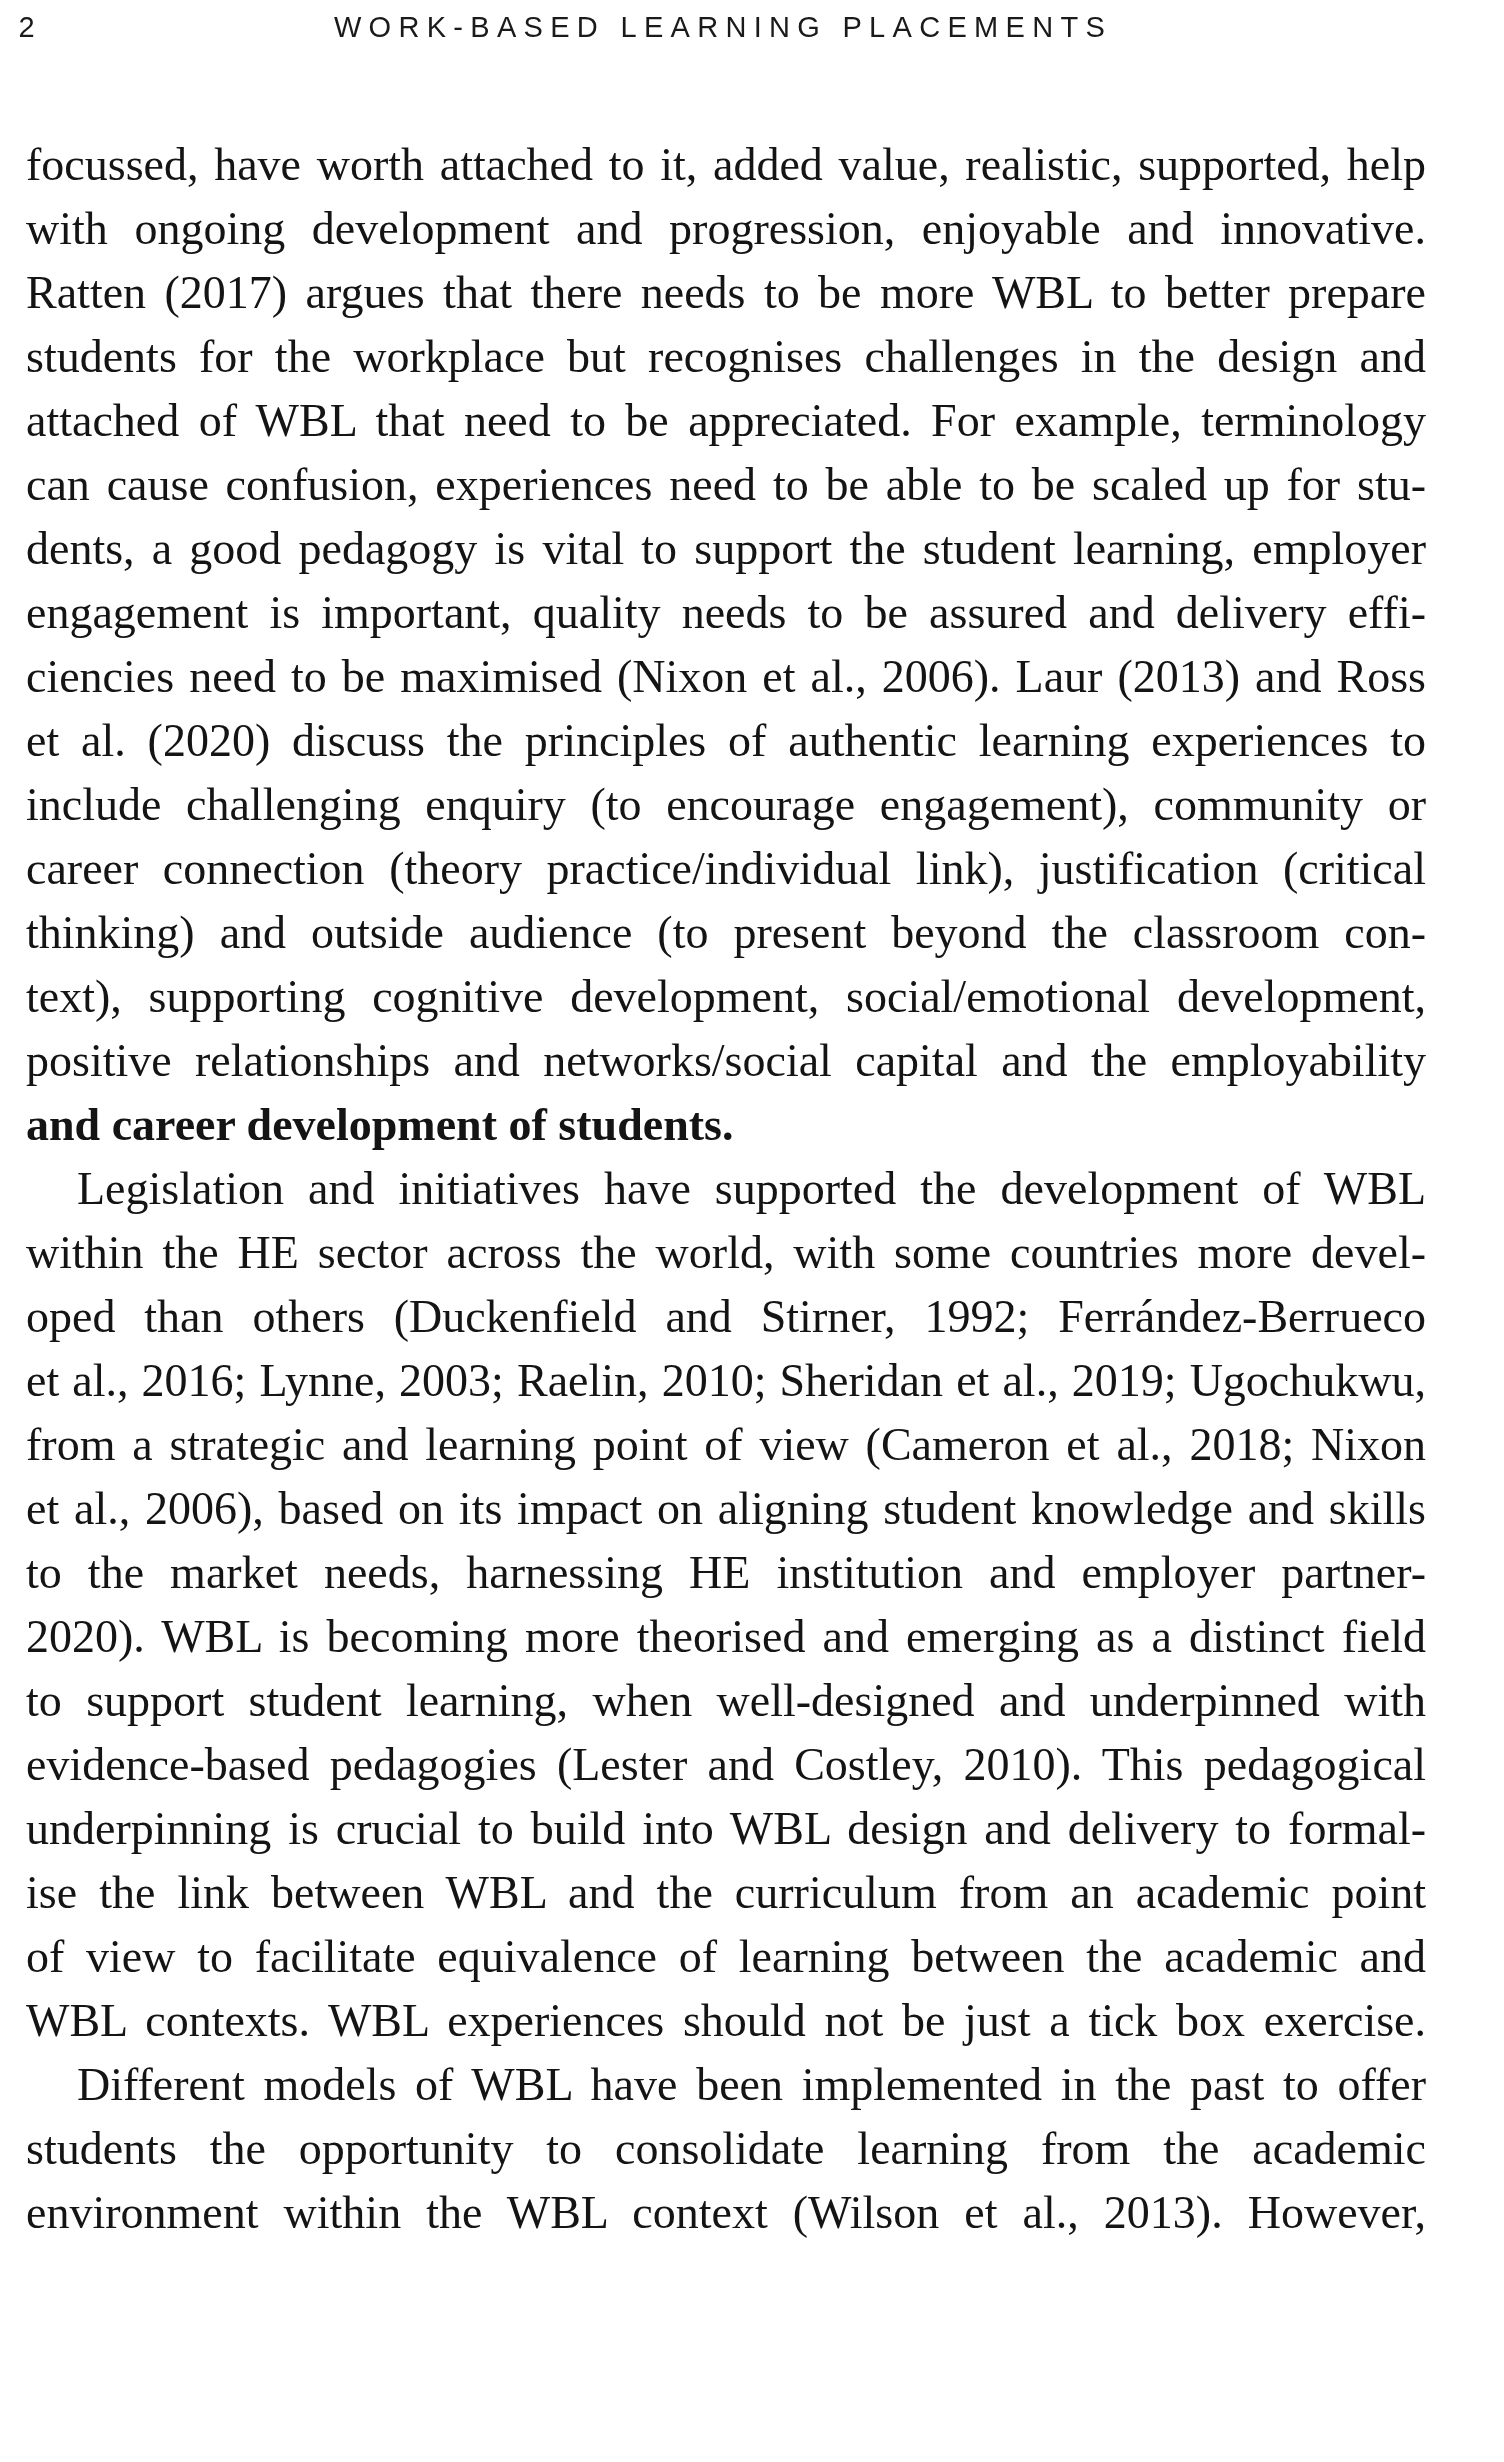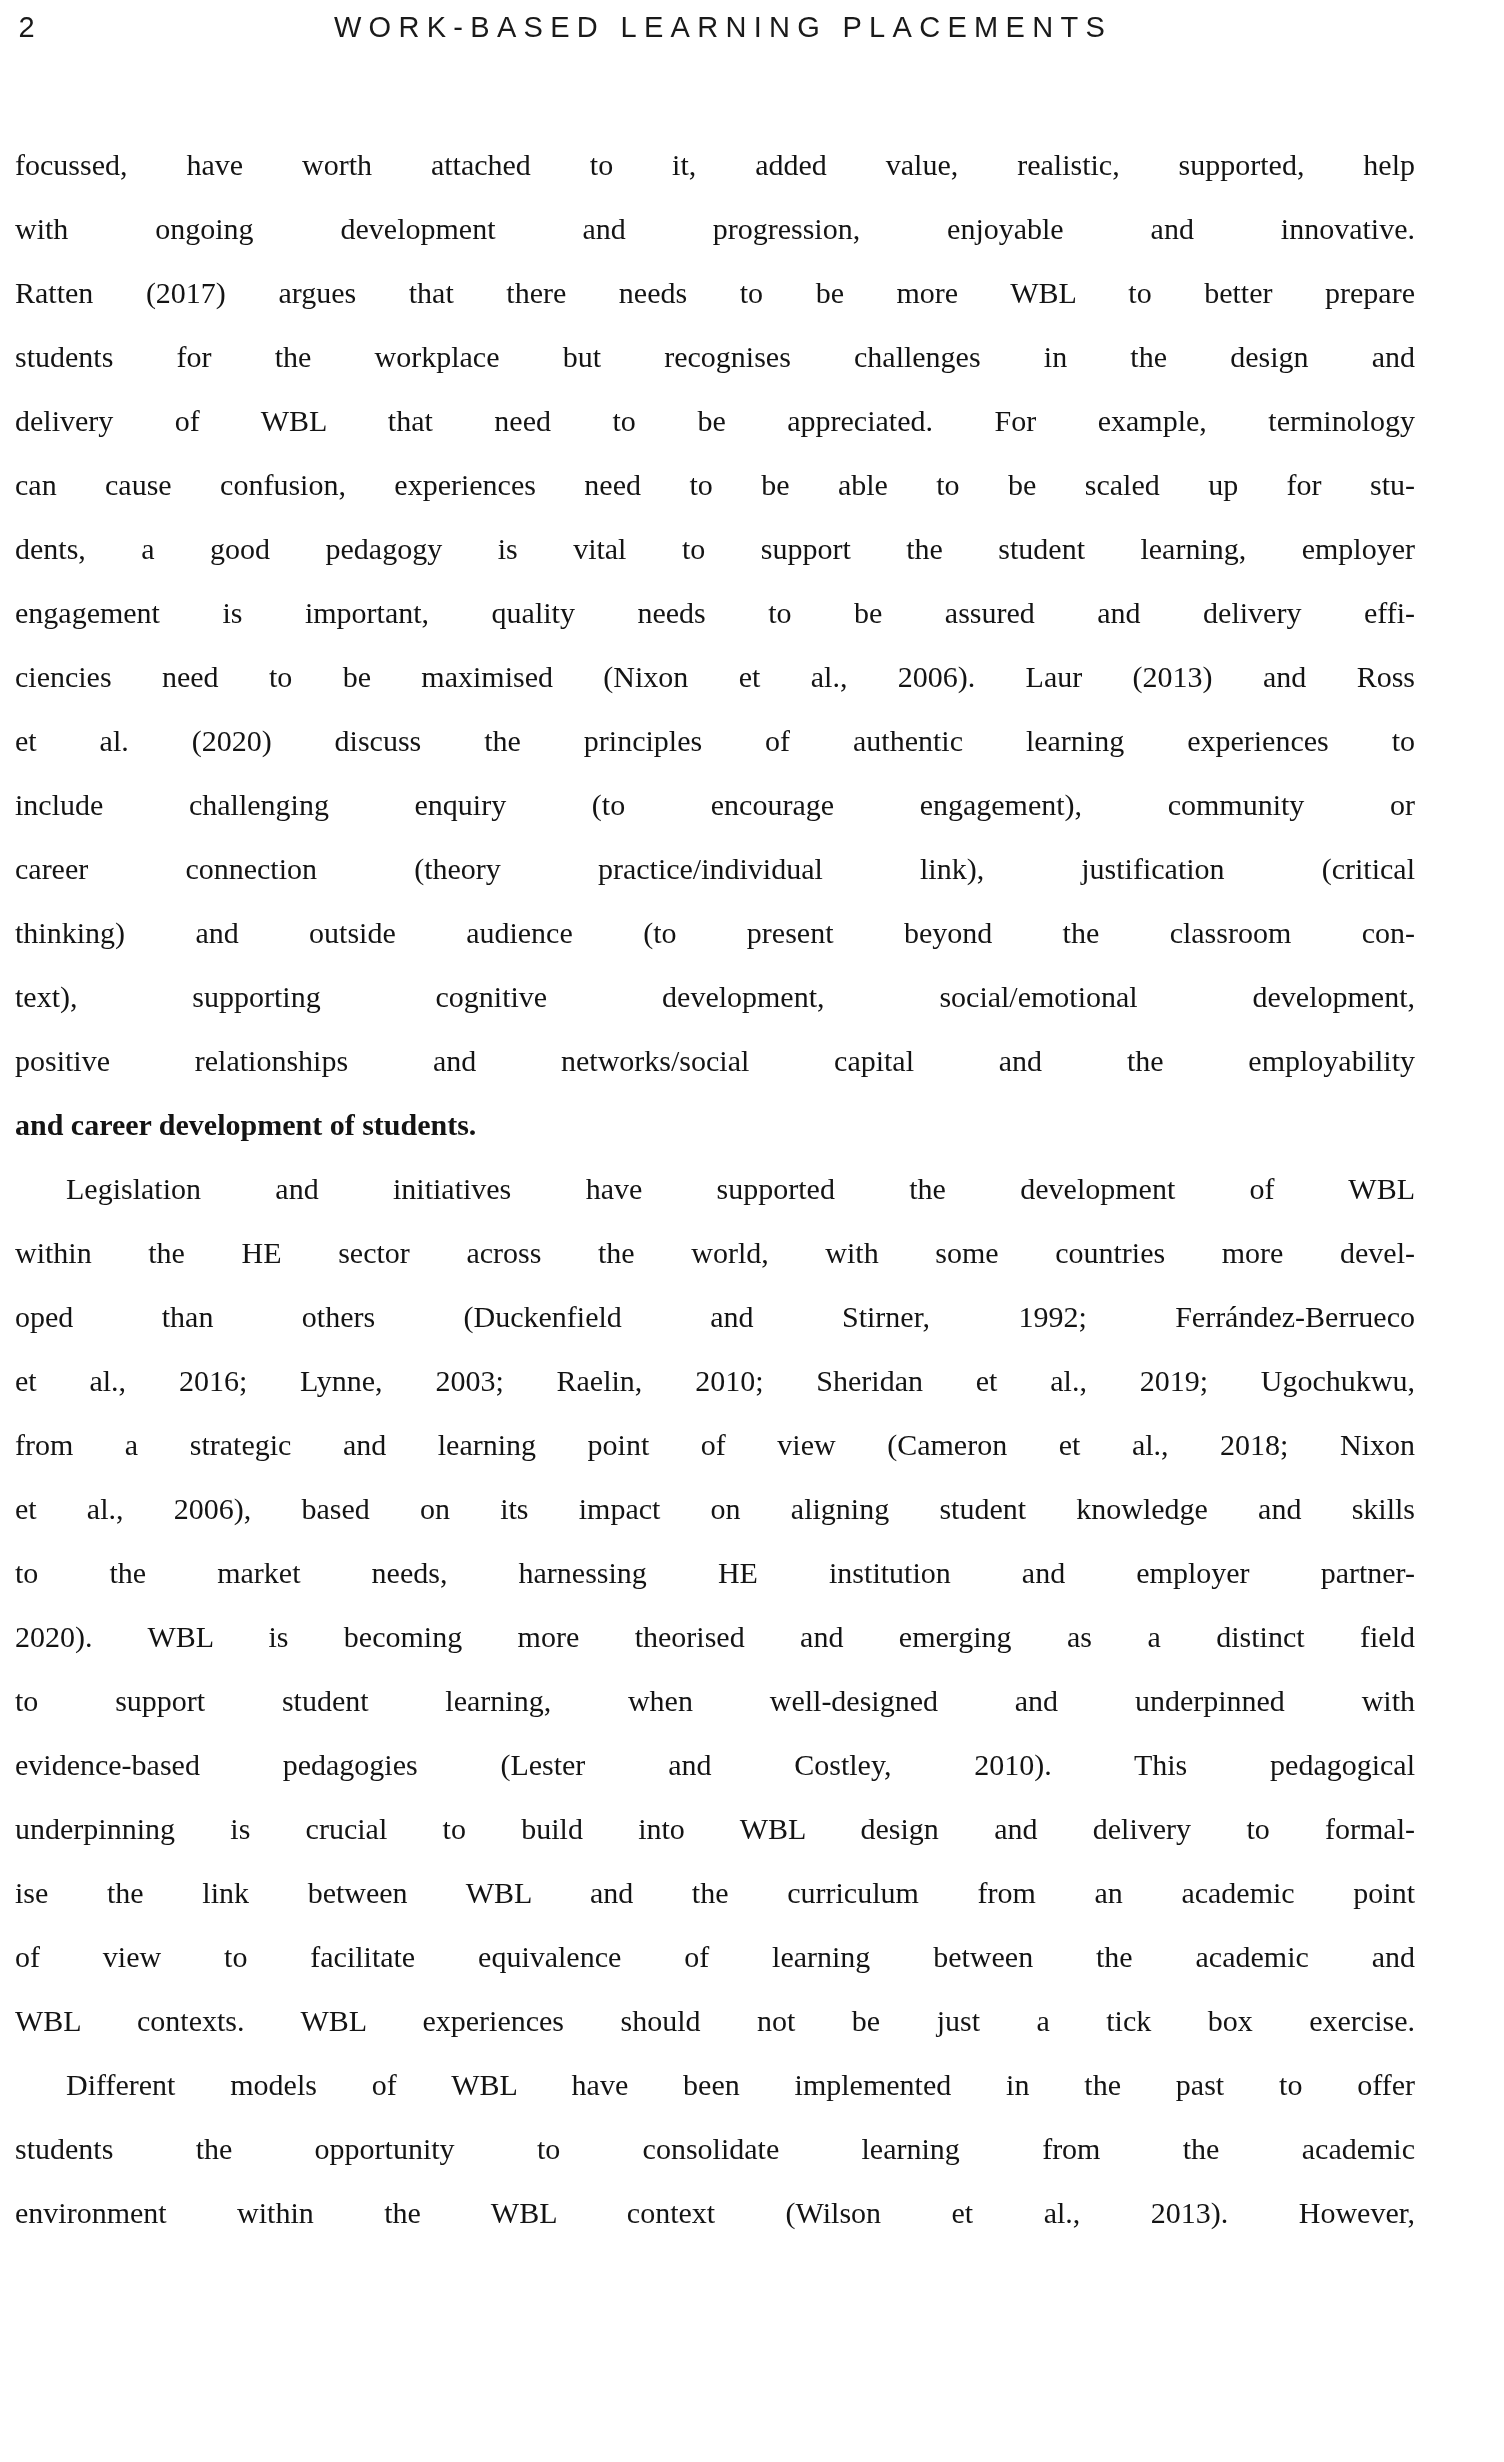--- a/index.html
+++ b/index.html
@@ -31,23 +31,23 @@
   }
   .running-title {
     display: block;
     text-align: center;
     letter-spacing: 7.3px;
     white-space: nowrap;
   }
   .text-block {
     position: absolute;
     top: 133px;
-    left: 15px;
+    left: 26px;
     width: 1400px;
-    font-size: 30px;
+    font-size: 46px;
     line-height: 64px;
   }
   .text-block .line {
     height: 64px;
     overflow: hidden;
     text-align: justify;
     text-align-last: justify;
   }
   .text-block .line.para-end {
     text-align-last: left;
@@ -63,21 +63,21 @@
 <div class="page">
   <div class="running-head">
     <span class="page-number">2</span>
     <span class="running-title">WORK-BASED LEARNING PLACEMENTS</span>
   </div>
   <div class="text-block">
       <div class="line">focussed, have worth attached to it, added value, realistic, supported, help</div>
       <div class="line">with ongoing development and progression, enjoyable and innovative.</div>
       <div class="line">Ratten (2017) argues that there needs to be more WBL to better prepare</div>
       <div class="line">students for the workplace but recognises challenges in the design and</div>
-      <div class="line">delivery of WBL that need to be appreciated. For example, terminology</div>
+      <div class="line">attached of WBL that need to be appreciated. For example, terminology</div>
       <div class="line">can cause confusion, experiences need to be able to be scaled up for stu-</div>
       <div class="line">dents, a good pedagogy is vital to support the student learning, employer</div>
       <div class="line">engagement is important, quality needs to be assured and delivery effi-</div>
       <div class="line">ciencies need to be maximised (Nixon et al., 2006). Laur (2013) and Ross</div>
       <div class="line">et al. (2020) discuss the principles of authentic learning experiences to</div>
       <div class="line">include challenging enquiry (to encourage engagement), community or</div>
       <div class="line">career connection (theory practice/individual link), justification (critical</div>
       <div class="line">thinking) and outside audience (to present beyond the classroom con-</div>
       <div class="line">text), supporting cognitive development, social/emotional development,</div>
       <div class="line">positive relationships and networks/social capital and the employability</div>

